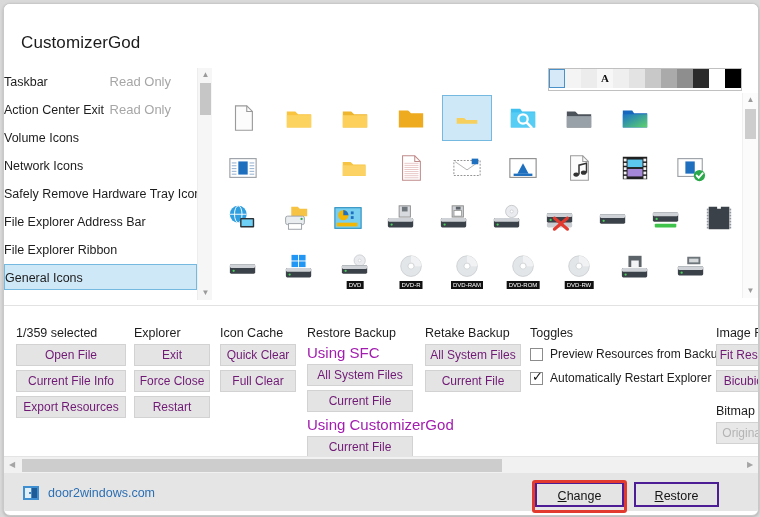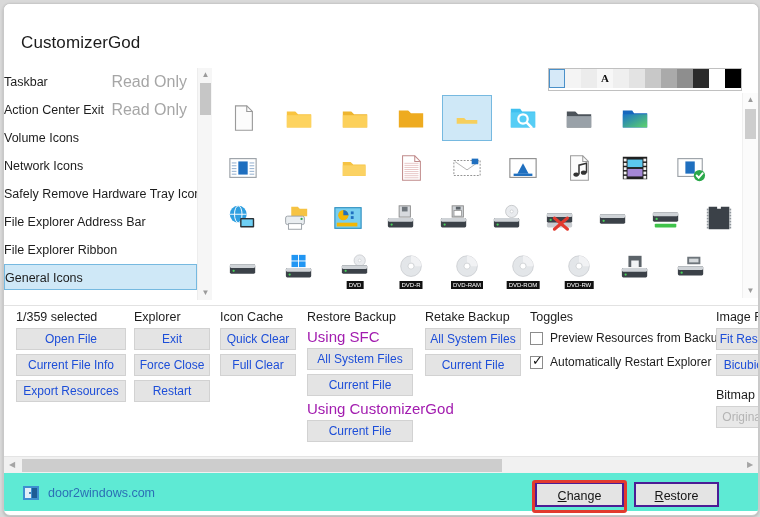--- a/index.html
+++ b/index.html
@@ -35,21 +35,21 @@
     position:absolute;left:0;top:0;width:208px;height:240px;
     background:#ffffff;
   }
   .list-inner{position:absolute;left:0;top:3px;width:193px;}
   .list-item{
     position:relative;height:28px;line-height:28px;
     font-size:12.5px;color:#1d1d1d;
     white-space:nowrap;
   }
   .list-item .ro{
-    position:absolute;right:10px;top:0;color:#a6a6a6;font-size:16px;
+    position:absolute;right:26px;top:0;color:#a6a6a6;font-size:13px;
   }
   .list-item.selected{
     background:#cfe8f7;border:1px solid #76b9e0;
     height:26px;line-height:26px;box-sizing:border-box;
   }
   .vscroll{
     position:absolute;left:193px;top:3px;width:15px;height:232px;
     background:#f6f6f6;border-left:1px solid #ededed;
   }
   .vscroll .arrow{
@@ -93,27 +93,27 @@
   }
   .gscroll .arrow{position:absolute;left:0;width:15px;height:14px;color:#9a9a9a;font-size:8px;text-align:center;line-height:14px;}
   .gscroll .arrow.up{top:0;}
   .gscroll .arrow.dn{bottom:0;}
   .gscroll .thumb{position:absolute;left:2px;top:16px;width:11px;height:30px;background:#cdcdcd;}
   
   .panel{
     position:absolute;left:0;top:301px;width:754px;height:150px;
     background:#ffffff;border-top:1px solid #e2e2e2;
   }
-  .group{position:absolute;top:4px;}
+  .group{position:absolute;top:20px;}
   .group-title{font-size:12.5px;color:#1d1d1d;margin-bottom:4px;white-space:nowrap;}
   .sub-title{font-size:15px;color:#a21caf;margin:3px 0 3px 0;white-space:nowrap;}
   .btn{
     display:block;background:#e4e4e4;border:1px solid #d2d2d2;
     height:22px;line-height:21px;text-align:center;
-    font-size:12px;color:#1d4ed8;margin-bottom:4px;
+    font-size:12px;color:#701a75;margin-bottom:4px;
     font-family:"Liberation Sans",sans-serif;box-sizing:border-box;
     white-space:nowrap;overflow:hidden;
   }
   .btn.dim{color:#b4b4b4;background:#e8e8e8;}
   .chk-row{display:flex;align-items:center;height:20px;margin-bottom:4px;}
   .chk{
     width:13px;height:13px;border:1px solid #8c8c8c;background:#fff;
     margin-right:7px;position:relative;box-sizing:border-box;flex:0 0 auto;
   }
   .chk.on:after{
@@ -125,21 +125,21 @@
   .hscroll{
     position:absolute;left:0;top:452px;width:754px;height:17px;
     background:#f1f1f1;border-top:1px solid #e4e4e4;border-bottom:1px solid #e4e4e4;
   }
   .hscroll .arrow{position:absolute;top:0;width:16px;height:16px;color:#a5a5a5;font-size:8px;text-align:center;line-height:16px;}
   .hscroll .arrow.l{left:0;}
   .hscroll .arrow.r{right:0;}
   .hscroll .thumb{position:absolute;left:18px;top:2px;width:480px;height:13px;background:#cdcdcd;}
   
   .footer{
-    position:absolute;left:0;top:469px;width:754px;height:38px;background:#5eead4;text-decoration:underline;
+    position:absolute;left:0;top:469px;width:754px;height:38px;background:#e5e5e5;text-decoration:underline;
   }
   .brand{position:absolute;left:18px;top:11px;display:flex;align-items:center;}
   .brand-label{
     font-size:12.5px;color:#2b6fb5;margin-left:8px;
   }
   .foot-btn{
     position:absolute;top:9px;height:25px;line-height:24px;text-align:center;
     background:#e4e4e4;border:2px solid #4c1d95;font-size:12.5px;color:#141414;
     box-sizing:border-box;
   }

